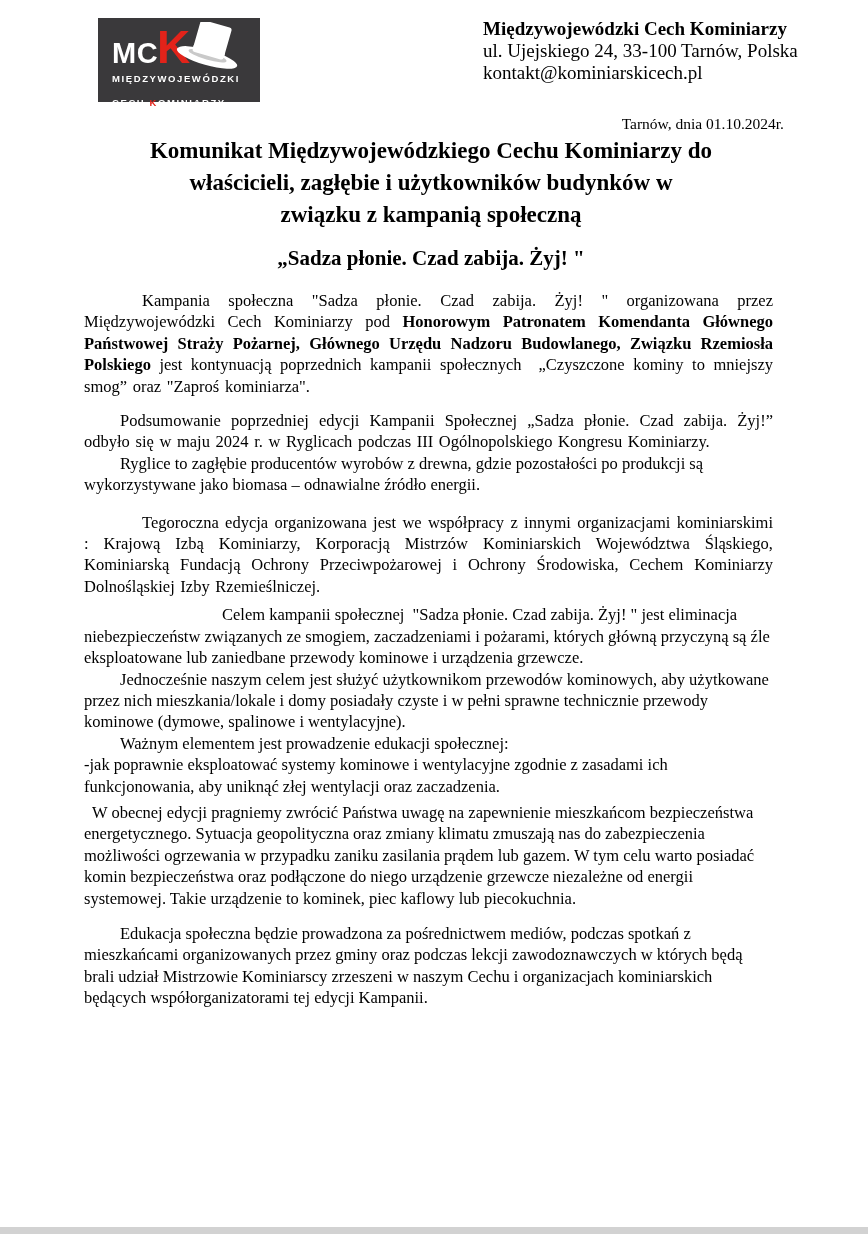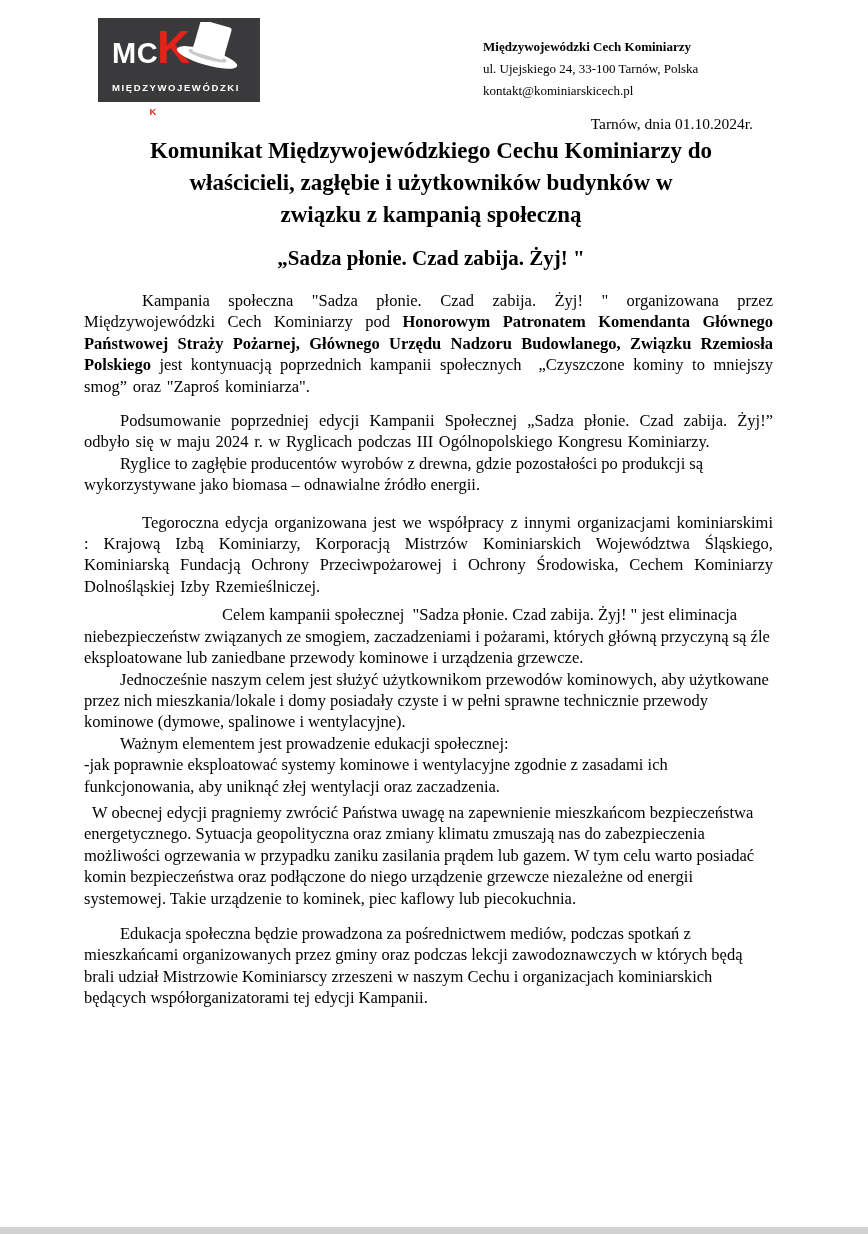--- a/index.html
+++ b/index.html
@@ -24,32 +24,32 @@
     background:var(--logo_bg);
     color:#fff;
     font-family:"Liberation Sans",sans-serif;
     box-sizing:border-box;
     padding:6px 0 0 14px;
   }
   .logo-mark{position:relative;height:46px;width:140px;display:flex;align-items:baseline;}
   .logo-mc{font-size:29px;font-weight:bold;letter-spacing:.5px;line-height:46px;}
   .logo-kletter{font-size:46px;font-weight:bold;color:var(--logo_red);line-height:46px;margin-left:-1px;}
   .logo-hat{position:absolute;left:62px;top:-2px;}
-  .logo-name1{font-size:9.5px;font-weight:bold;letter-spacing:1.6px;margin-top:12px;white-space:nowrap;}
+  .logo-name1{font-size:9.5px;font-weight:bold;letter-spacing:1.6px;margin-top:3px;white-space:nowrap;}
   .logo-name2{font-size:9.5px;font-weight:bold;letter-spacing:1.6px;margin-top:13px;white-space:nowrap;}
   .logo-name2 .red{color:var(--logo_red);}
   .contact{
-    position:absolute;left:483px;top:36px;
-    font-size:13px;line-height:22px;
+    position:absolute;left:483px;top:18px;
+    font-size:19px;line-height:22px;
   }
   .contact .org{font-weight:bold;}
   
   .date-line{
     text-align:right;
-    padding-right:115px;
+    padding-right:84px;
     font-size:15.5px;
     margin-top:8px;
   }
   
   .doc-title{
     margin:2px 90px 0 84px;
     text-align:center;
     font-size:23px;line-height:32px;
     font-weight:bold;
   }

